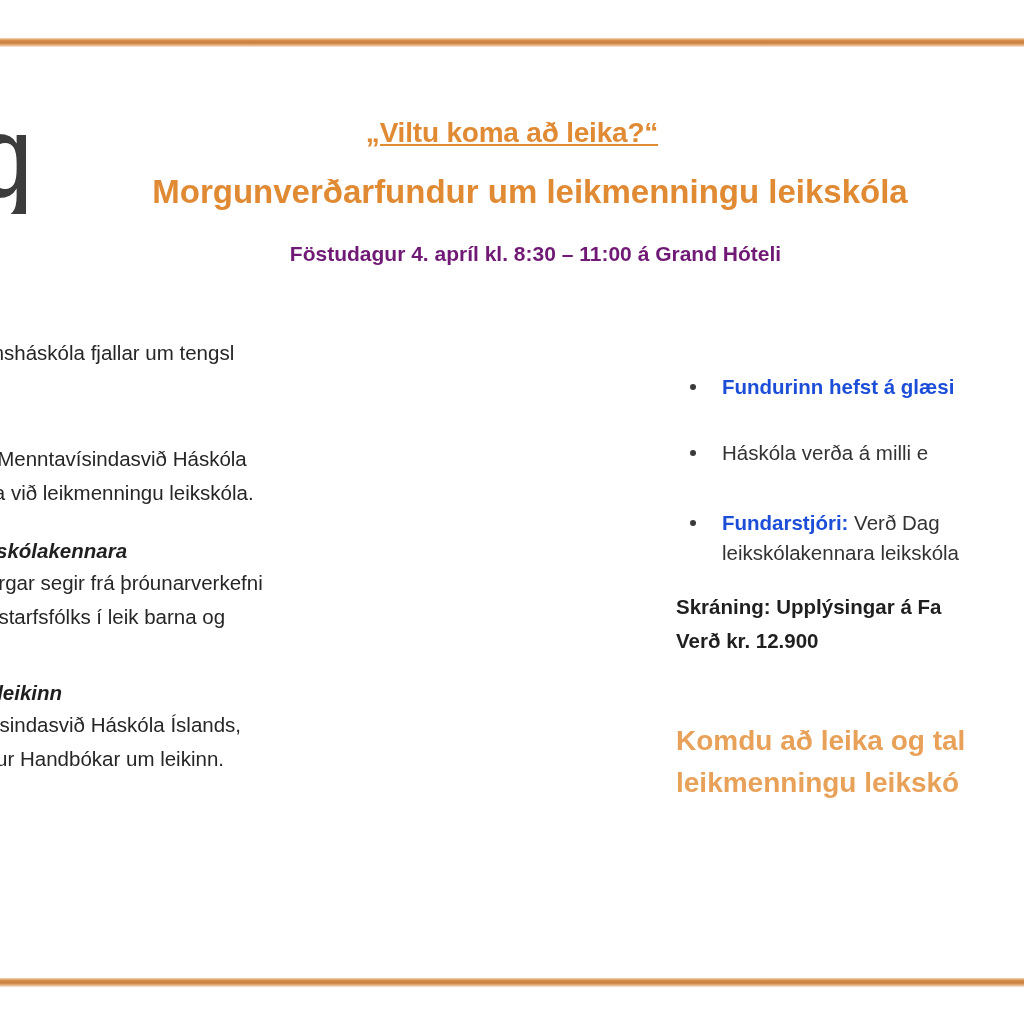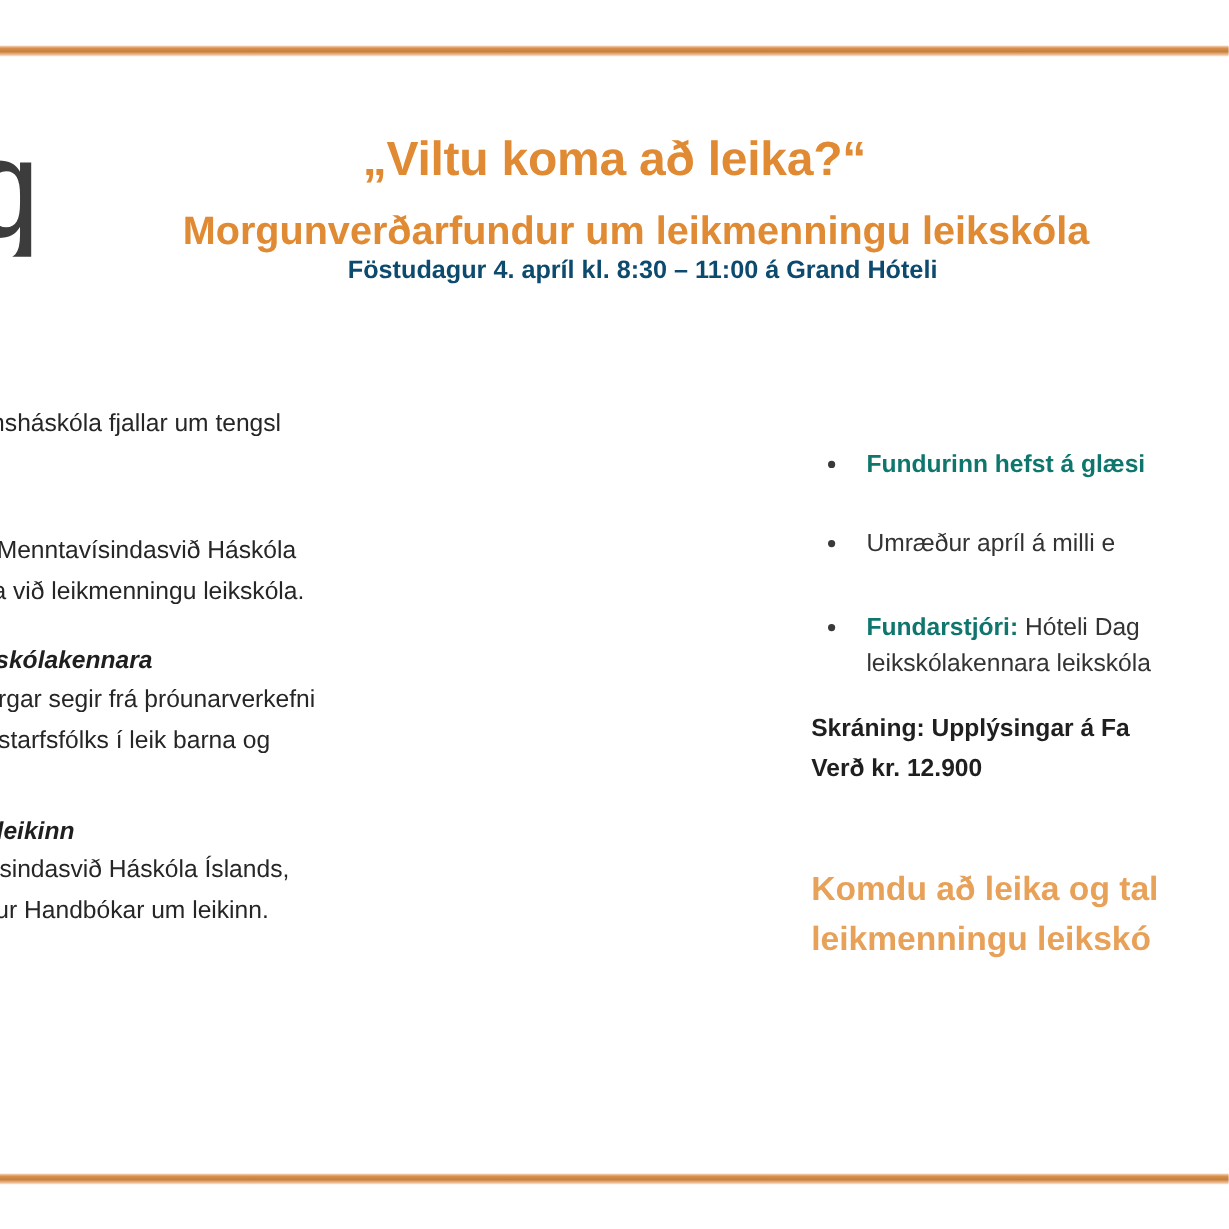--- a/index.html
+++ b/index.html
@@ -53,41 +53,43 @@
 
   
   .headline-block {
     position: absolute;
     left: 0;
     right: 0;
     top: 108px;
     text-align: center;
   }
   .title {
-    font-size: 40px;
+    font-size: 28px;
     font-weight: 700;
     color: #e08a34;
     letter-spacing: -0.2px;
     line-height: 50px;
     white-space: nowrap;
+    text-decoration: underline;
   }
   .subtitle {
     font-size: 33px;
     font-weight: 700;
     color: #e08a34;
     line-height: 44px;
     margin-top: 12px;
     white-space: nowrap;
     
     transform: translateX(18px);
   }
   .datetime {
     font-size: 21px;
     font-weight: 700;
-    color: #0c4a6e;
+    color: #701a75;
+    margin-top: 28px;
     white-space: nowrap;
     padding-left: 47px;
   }
 
   
   .col-left {
     position: absolute;
     left: -168px;
     top: 306px;
     width: 740px;
@@ -133,21 +135,21 @@
   }
   ul.bullets > li .dot {
     position: absolute;
     left: 14px;
     top: 12px;
     width: 6px;
     height: 6px;
     background: #3a3a3a;
     border-radius: 50%;
   }
-  .b-strong { font-weight: 700; color: #0f766e; text-align: right; }
+  .b-strong { font-weight: 700; color: #1d4ed8; text-align: right; }
   .b-normal { font-weight: 400; color: #333333; }
 
   .reg-block {
     margin-top: 14px;
     font-size: 20.5px;
     font-weight: 700;
     line-height: 34px;
     color: #1f1f1f;
     white-space: nowrap;
   }
@@ -209,26 +211,26 @@
     <ul class="bullets">
 
       <li>
         <span class="dot"></span>
         <span class="b-strong">Fundurinn hefst á glæsi</span>
         <br>
       </li>
 
       <li style="margin-bottom:40px;">
         <span class="dot"></span>
-        <span class="b-normal">Umræður apríl á milli e</span>
+        <span class="b-normal">Háskóla verða á milli e</span>
       </li>
 
       <li style="margin-bottom:22px;">
         <span class="dot"></span>
-        <span class="b-strong">Fundarstjóri:</span><span class="b-normal"> Hóteli Dag</span>
+        <span class="b-strong">Fundarstjóri:</span><span class="b-normal"> Verð Dag</span>
         <br>
         <span class="b-normal">leikskólakennara leikskóla</span>
       </li>
 
     </ul>
 
     <div class="reg-block">
       <div>Skráning: Upplýsingar á Fa</div>
       <div>Verð kr. 12.900</div>
     </div>

